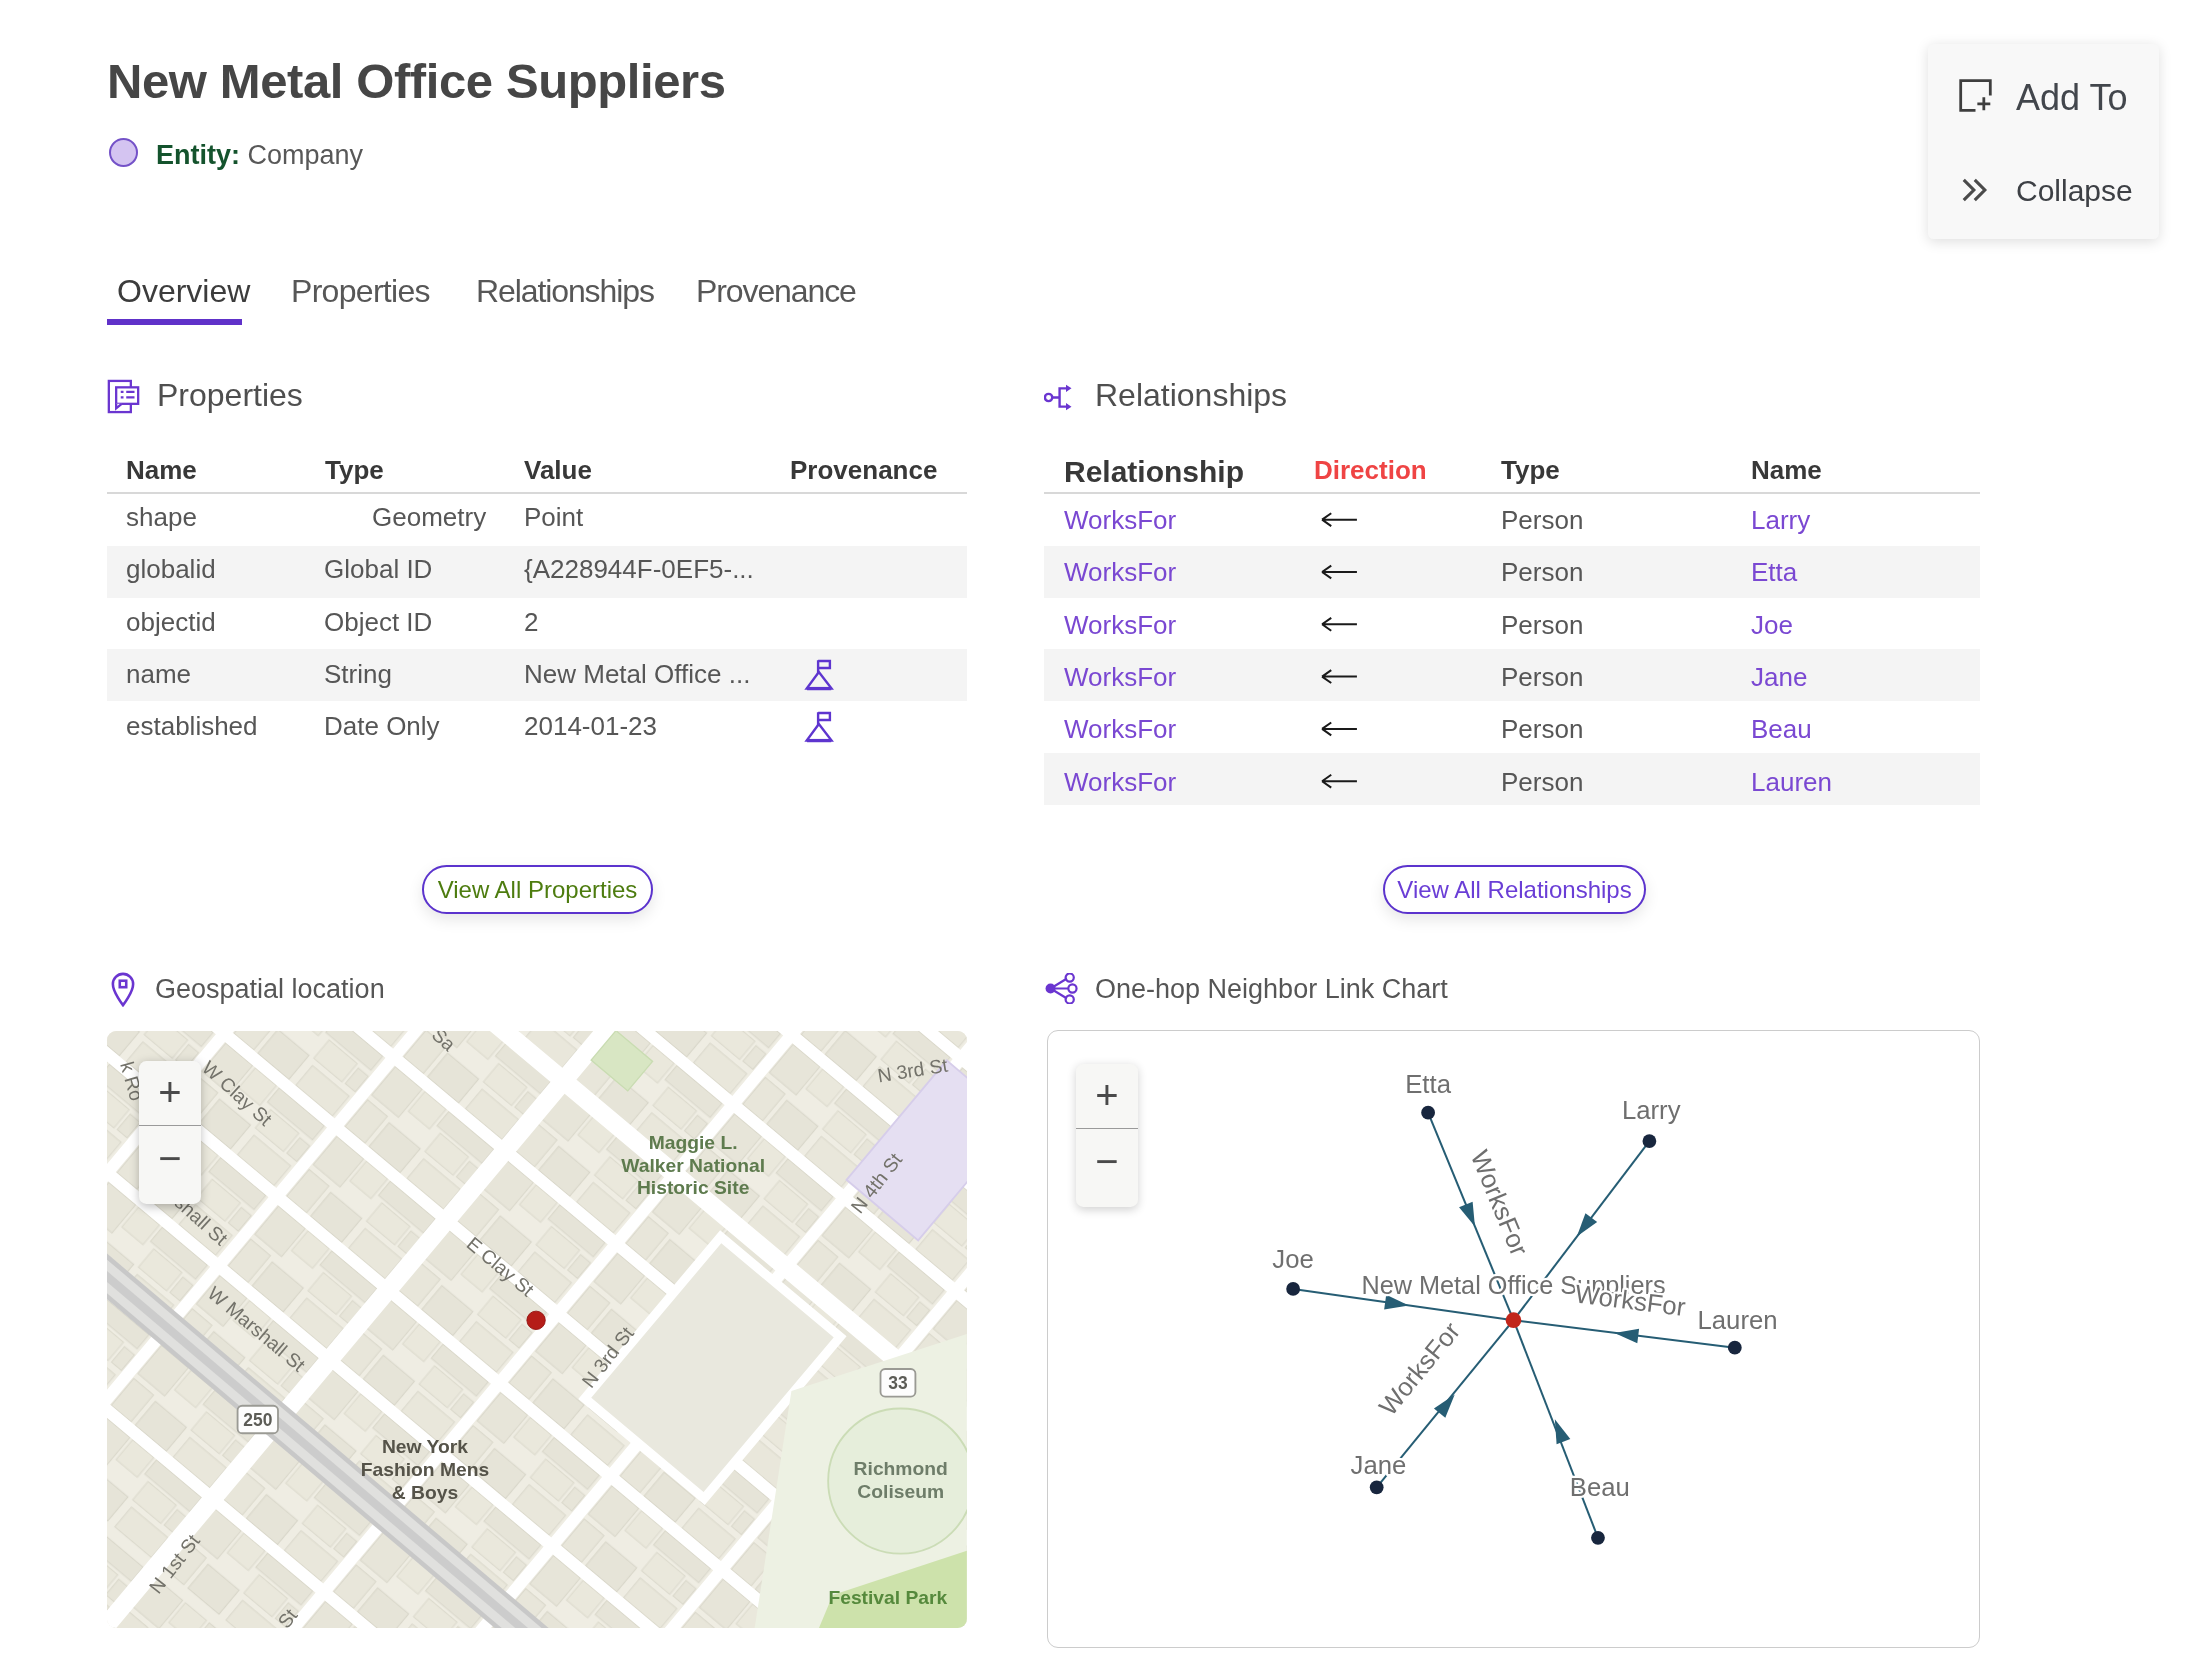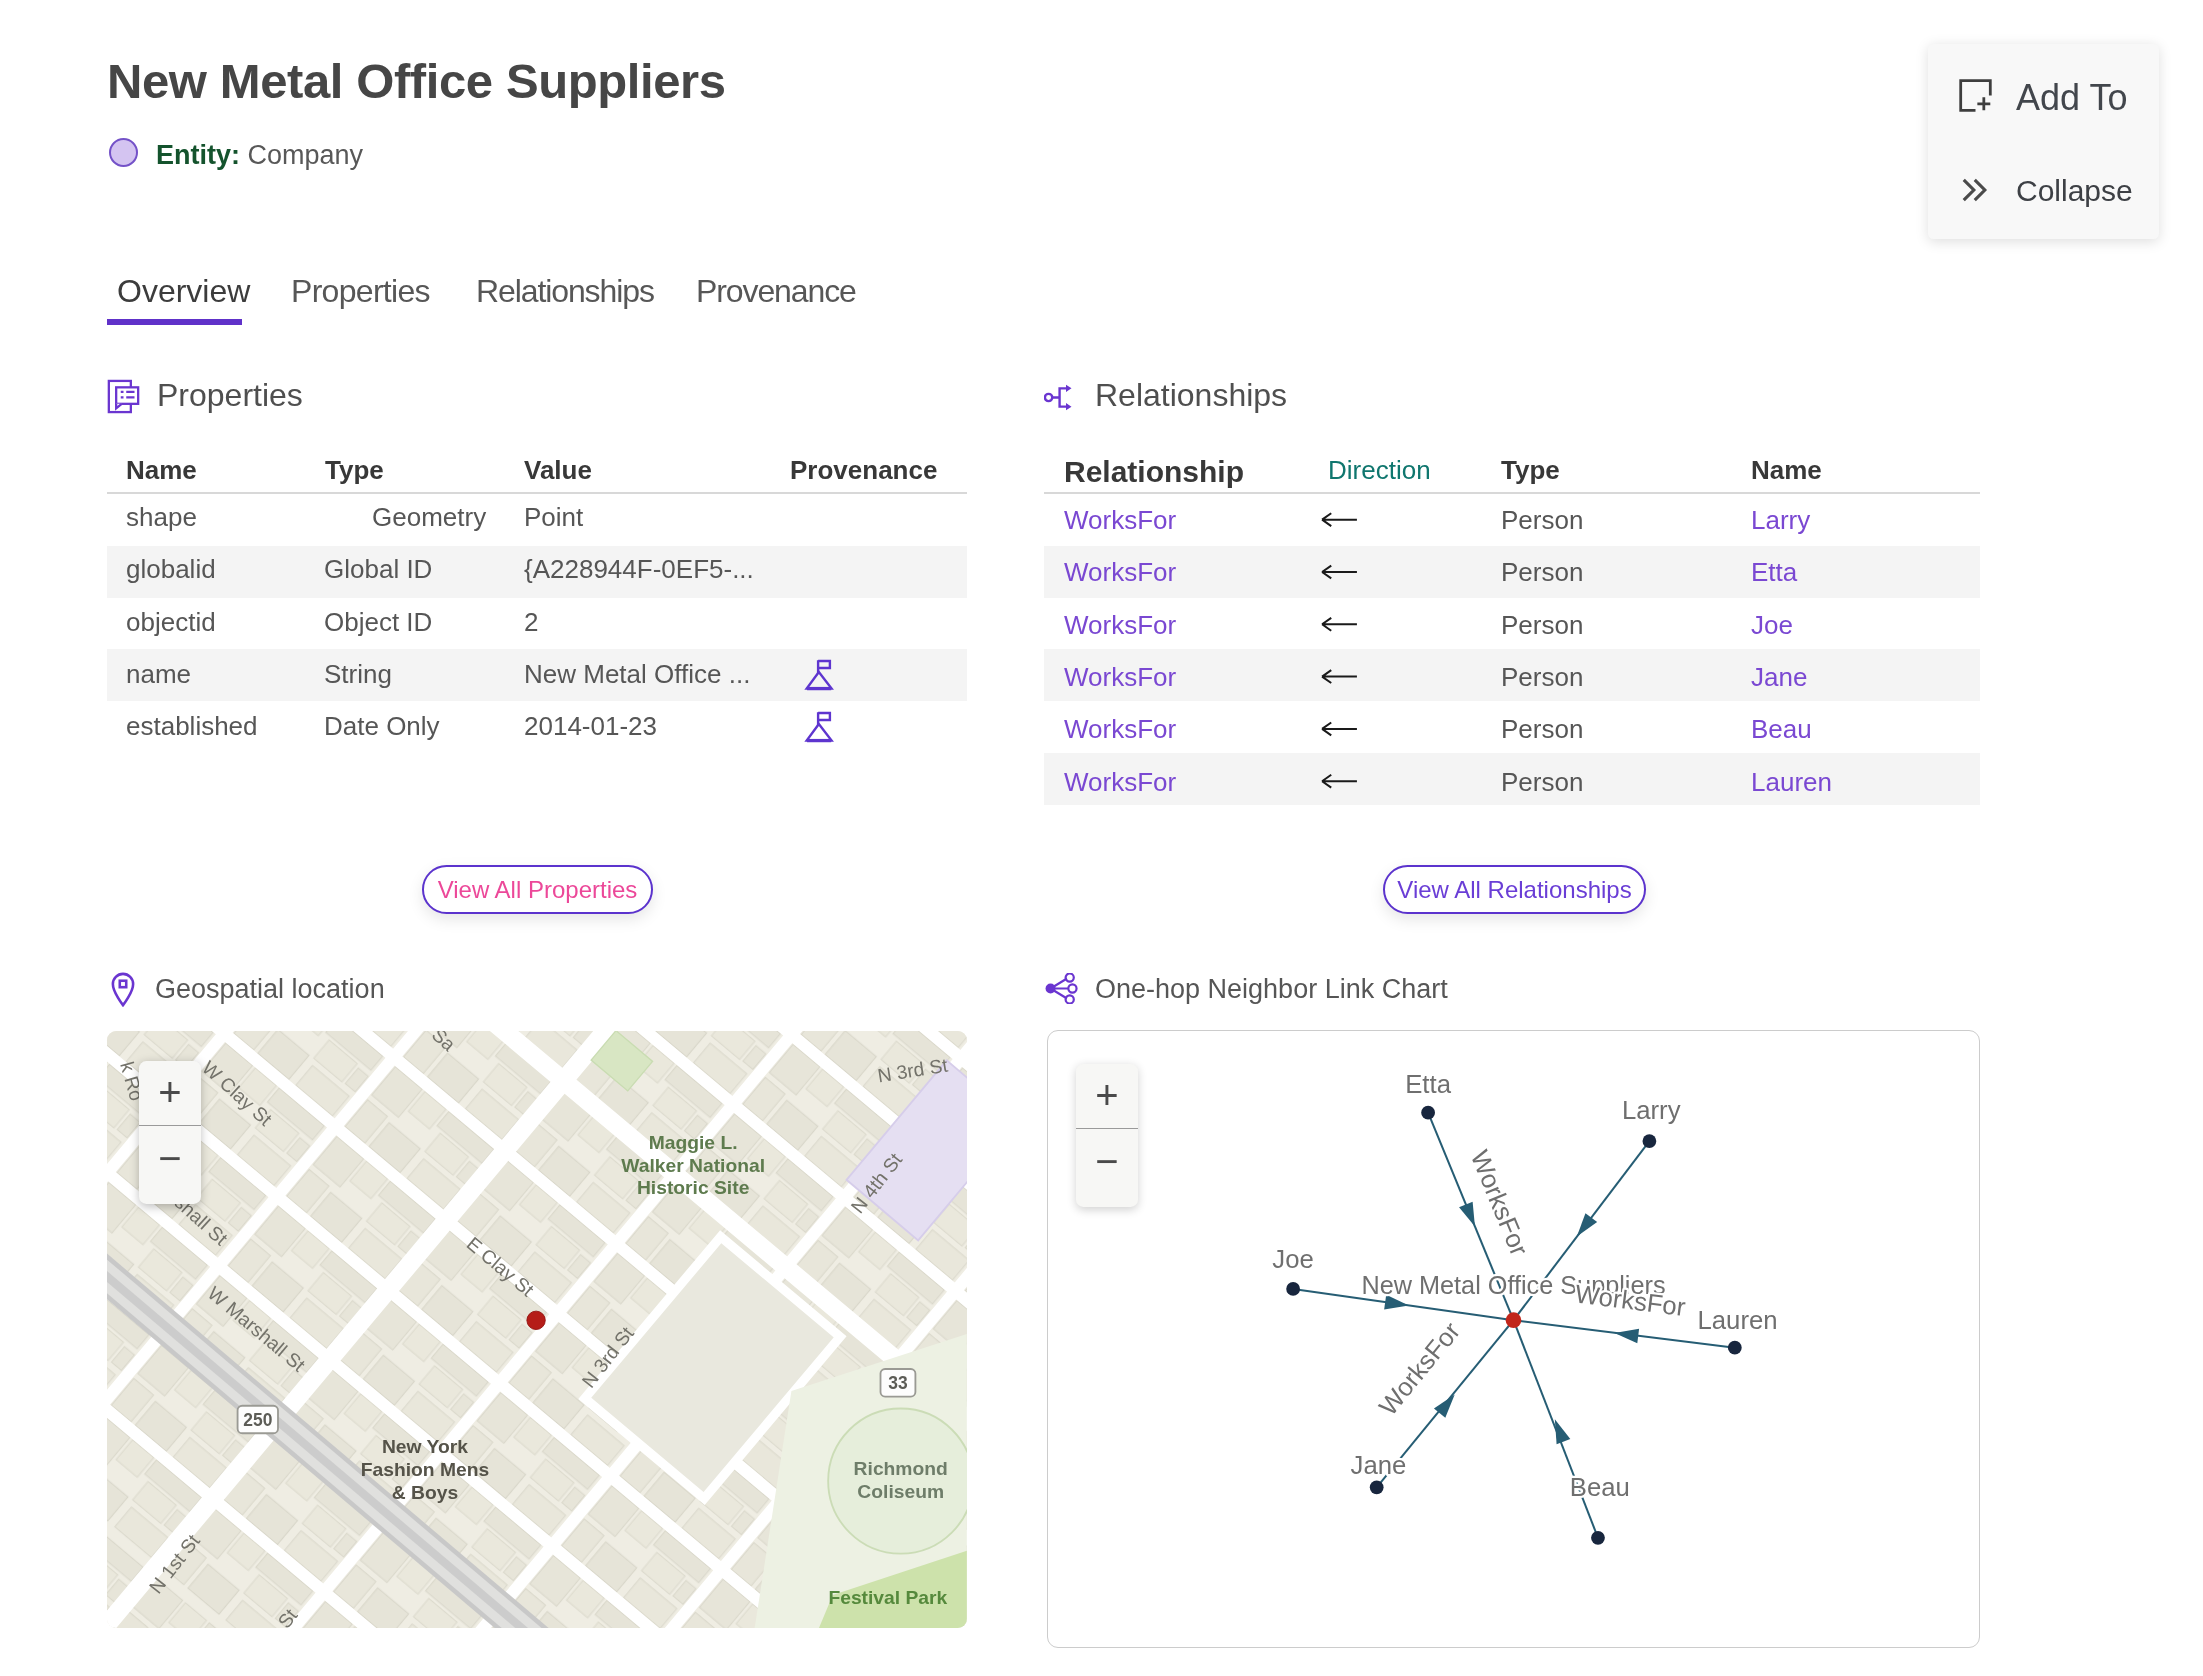--- a/index.html
+++ b/index.html
@@ -83,21 +83,21 @@
     <path d="M2.2 16.6 L15.3 16.6" stroke-width="1.8"></path>
   </svg>
   <svg class="abs" style="left:803px; top:710px;" width="35" height="35" viewBox="0 0 19 19" fill="none" stroke="#5e35cf" stroke-width="1.3">
     <path d="M8.2 1.2 L8.2 8.5 M8.2 1.6 L14.6 1.6 L14.6 5.4 L8.2 5.4"></path>
     <path d="M8.6 7.6 L15.5 16.6 L2 16.6 Z"></path>
     <path d="M2.2 16.6 L15.3 16.6" stroke-width="1.8"></path>
   </svg>
 
   <div class="abs" style="left:1044px; top:450px; width:936px;">
     <div class="abs" style="left:20px; top:4.6px; font-size:30px; font-weight:bold; color:#383838;">Relationship</div>
-    <div class="abs" style="left:284px; top:4.6px; font-size:26px; font-weight:normal; color:#0f766e;">Direction</div>
+    <div class="abs" style="left:270px; top:4.6px; font-size:26px; font-weight:bold; color:#ef4444;">Direction</div>
     <div class="abs" style="left:457px; top:4.6px; font-size:26px; font-weight:bold; color:#383838;">Type</div>
     <div class="abs" style="left:707px; top:4.6px; font-size:26px; font-weight:bold; color:#383838;">Name</div>
     <div class="abs" style="left:0px; top:42px; width:936px; height:1.8px; background:#d8d8d8;"></div>
     <div class="abs" style="left:0px; top:96px; width:936px; height:52px; background:#f4f4f4;"></div>
     <div class="abs" style="left:0px; top:199px; width:936px; height:52px; background:#f4f4f4;"></div>
     <div class="abs" style="left:0px; top:303px; width:936px; height:52px; background:#f4f4f4;"></div>
     <div class="abs" style="left:0px; top:55px; width:936px; font-size:26px;">
       <div style="position:absolute; left:20px; top:0px; color:#7a48d2;">WorksFor</div>
         <div style="position:absolute; left:457px; top:0px; color:#565656;">Person</div>
         <div style="position:absolute; left:707px; top:0px; color:#7a48d2;">Larry</div>
@@ -132,21 +132,21 @@
         </g>
       <g transform="translate(0,228)">
           <path d="M1 16 L39 16 M1 16 L11 9 M1 16 L11 23"></path>
         </g>
       <g transform="translate(0,285)">
           <path d="M1 16 L39 16 M1 16 L11 9 M1 16 L11 23"></path>
         </g>
     </svg>
   </div>
 
-  <div class="abs" style="left:422px; top:865px; width:231px; height:49px; border:2.3px solid #5b33cd; border-radius:25px; background:#fff; box-shadow:0 5.5px 14.7px rgba(0,0,0,0.10); color:#ec4899; font-size:24px; text-align:center; line-height:45px; white-space:nowrap;">View All Properties</div>
+  <div class="abs" style="left:422px; top:865px; width:231px; height:49px; border:2.3px solid #5b33cd; border-radius:25px; background:#fff; box-shadow:0 5.5px 14.7px rgba(0,0,0,0.10); color:#4d7c0f; font-size:24px; text-align:center; line-height:45px; white-space:nowrap;">View All Properties</div>
   <div class="abs" style="left:1383px; top:865px; width:263px; height:49px; border:2.3px solid #5b33cd; border-radius:25px; background:#fff; box-shadow:0 5.5px 14.7px rgba(0,0,0,0.10); color:#6a3ed6; font-size:24px; text-align:center; line-height:45px; white-space:nowrap;">View All Relationships</div>
 
   <svg class="abs" style="left:111px; top:972px;" width="24" height="35" viewBox="0 0 26 38" fill="none" stroke="#6a35d0" stroke-width="2.8">
     <path d="M13 36 C13 36 24 22 24 13 C24 6.9 19.1 2 13 2 C6.9 2 2 6.9 2 13 C2 22 13 36 13 36 Z"></path>
     <rect x="9.5" y="9.5" width="7" height="7"></rect>
   </svg>
   <div class="abs" style="left:155px; top:974px; font-size:27px; color:#565656;">Geospatial location</div>
 
   <svg class="abs" style="left:1045px; top:973px;" width="33" height="31" viewBox="0 0 36 34" fill="none" stroke="#6a35d0" stroke-width="2.4">
     <circle cx="6" cy="17" r="5.5" fill="#6a35d0" stroke="none"></circle>

